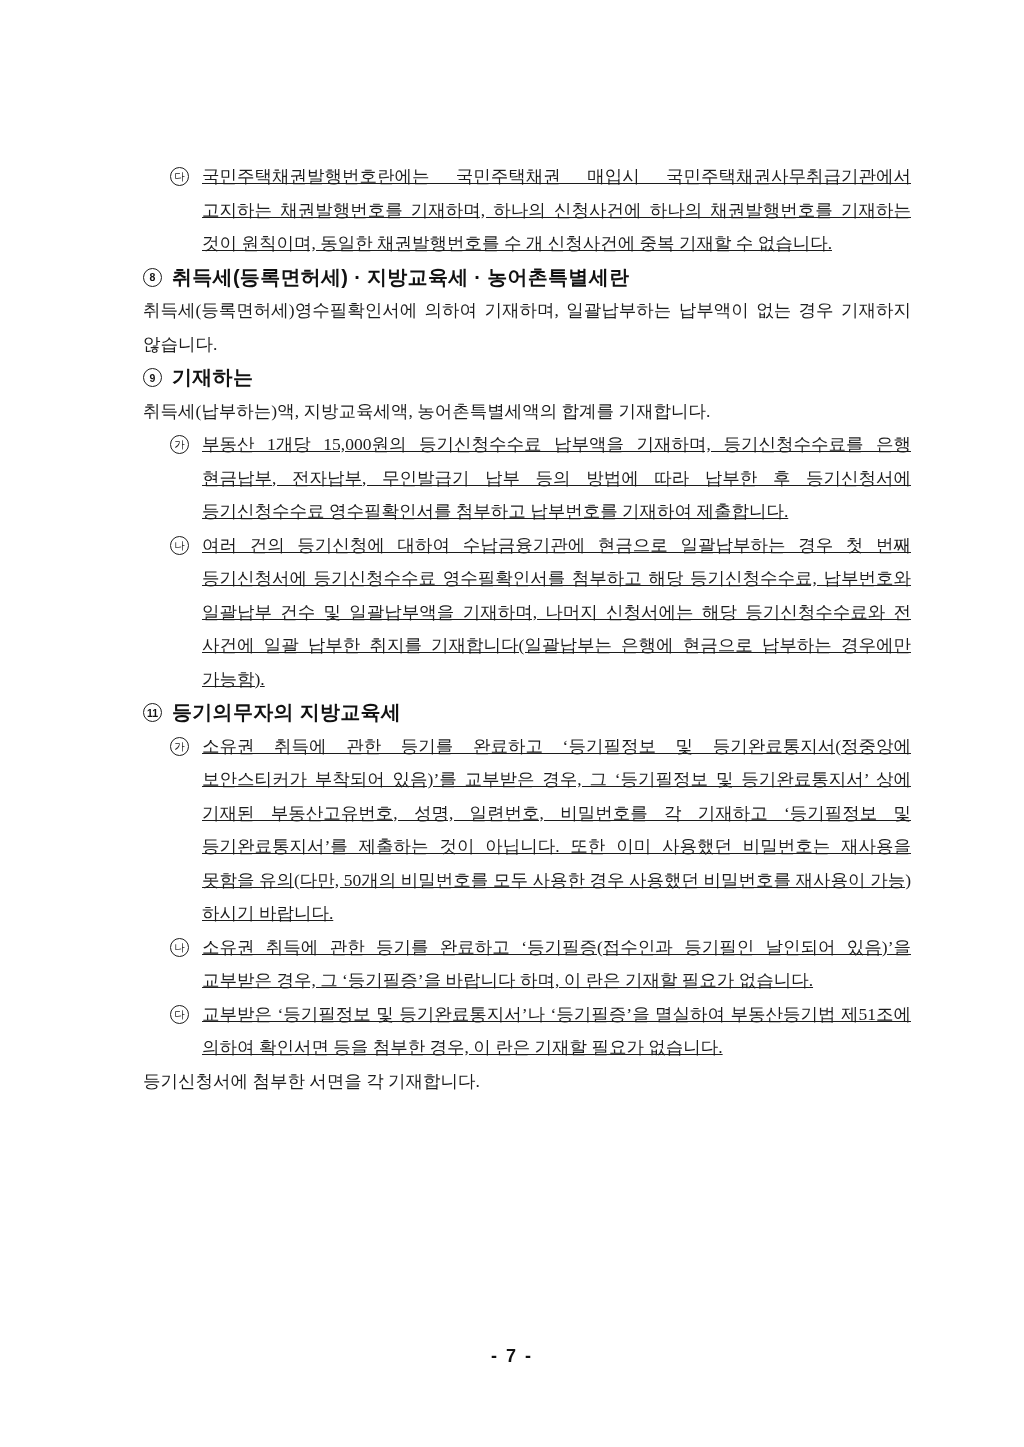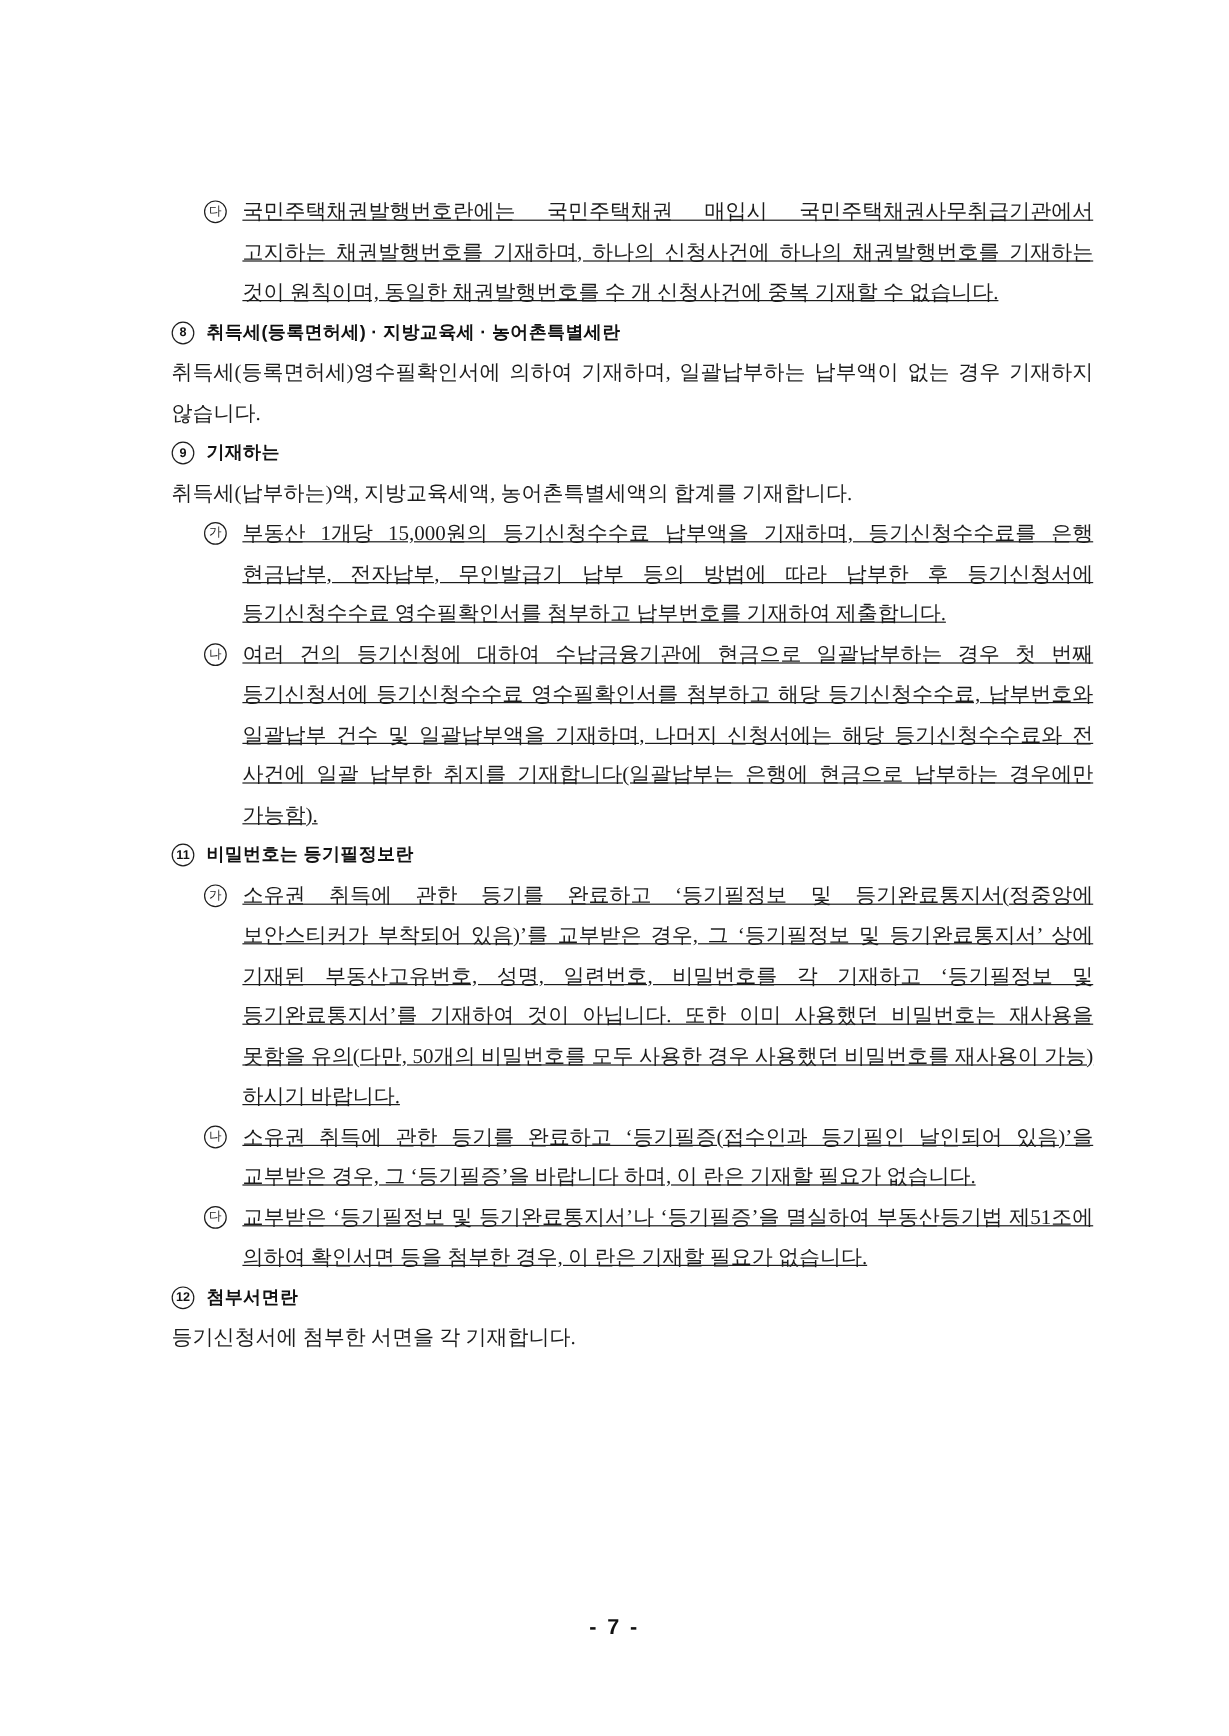--- a/index.html
+++ b/index.html
@@ -51,21 +51,21 @@
     display: flex;
     align-items: center;
     height: 33.5px;
     font-family: "Liberation Sans", "DejaVu Sans", sans-serif;
     font-weight: bold;
     color: #111111;
   }
   .hrow .cmark { margin-right: 10px; }
   .htitle {
     margin: 0;
-    font-size: 15px;
+    font-size: 20px;
     letter-spacing: 0.3px;
   }
   
   .body1 { margin-left: 29px; }
 
   
   .sub {
     display: flex;
     margin-left: 27px;
   }
@@ -122,40 +122,36 @@
       </div>
       <div class="sub">
         <span class="cmark letter">나</span>
         <p class="txt">여러 건의 등기신청에 대하여 수납금융기관에 현금으로 일괄납부하는 경우 첫 번째 등기신청서에 등기신청수수료 영수필확인서를 첨부하고 해당 등기신청수수료, 납부번호와 일괄납부 건수 및 일괄납부액을 기재하며, 나머지 신청서에는 해당 등기신청수수료와 전 사건에 일괄 납부한 취지를 기재합니다(일괄납부는 은행에 현금으로 납부하는 경우에만 가능함).</p>
       </div>
     </div>
 
     <div class="sect">
       <div class="hrow">
         <span class="cmark num">11</span>
-        <h2 class="htitle">비밀번호는 등기필정보란</h2>
+        <h2 class="htitle">등기의무자의 지방교육세</h2>
       </div>
       <div class="sub">
         <span class="cmark letter">가</span>
-        <p class="txt">소유권 취득에 관한 등기를 완료하고 ‘등기필정보 및 등기완료통지서(정중앙에 보안스티커가 부착되어 있음)’를 교부받은 경우, 그 ‘등기필정보 및 등기완료통지서’ 상에 기재된 부동산고유번호, 성명, 일련번호, 비밀번호를 각 기재하고 ‘등기필정보 및 등기완료통지서’를 기재하여 것이 아닙니다. 또한 이미 사용했던 비밀번호는 재사용을 못함을 유의(다만, 50개의 비밀번호를 모두 사용한 경우 사용했던 비밀번호를 재사용이 가능)하시기 바랍니다.</p>
+        <p class="txt">소유권 취득에 관한 등기를 완료하고 ‘등기필정보 및 등기완료통지서(정중앙에 보안스티커가 부착되어 있음)’를 교부받은 경우, 그 ‘등기필정보 및 등기완료통지서’ 상에 기재된 부동산고유번호, 성명, 일련번호, 비밀번호를 각 기재하고 ‘등기필정보 및 등기완료통지서’를 제출하는 것이 아닙니다. 또한 이미 사용했던 비밀번호는 재사용을 못함을 유의(다만, 50개의 비밀번호를 모두 사용한 경우 사용했던 비밀번호를 재사용이 가능)하시기 바랍니다.</p>
       </div>
       <div class="sub">
         <span class="cmark letter">나</span>
         <p class="txt">소유권 취득에 관한 등기를 완료하고 ‘등기필증(접수인과 등기필인 날인되어 있음)’을 교부받은 경우, 그 ‘등기필증’을 바랍니다 하며, 이 란은 기재할 필요가 없습니다.</p>
       </div>
       <div class="sub">
         <span class="cmark letter">다</span>
         <p class="txt">교부받은 ‘등기필정보 및 등기완료통지서’나 ‘등기필증’을 멸실하여 부동산등기법 제51조에 의하여 확인서면 등을 첨부한 경우, 이 란은 기재할 필요가 없습니다.</p>
       </div>
     </div>
 
     <div class="sect">
-      <div class="hrow">
-        <span class="cmark num">12</span>
-        <h2 class="htitle">첨부서면란</h2>
-      </div>
       <p class="txt body1">등기신청서에 첨부한 서면을 각 기재합니다.</p>
     </div>
 
   </div>
 
   <div class="footer">- 7 -</div>
 </div>
 
 </body></html>

